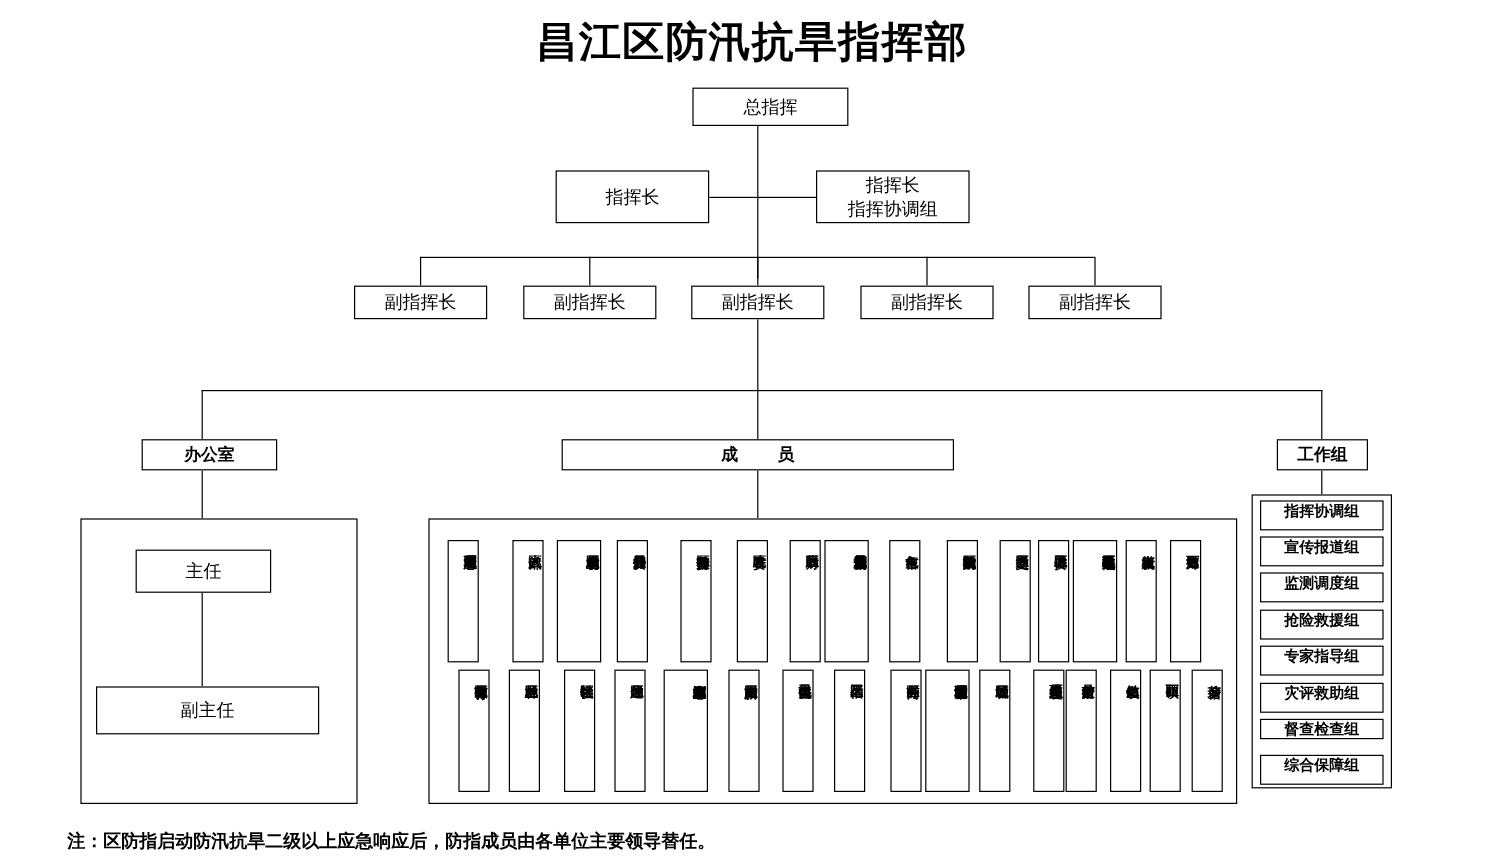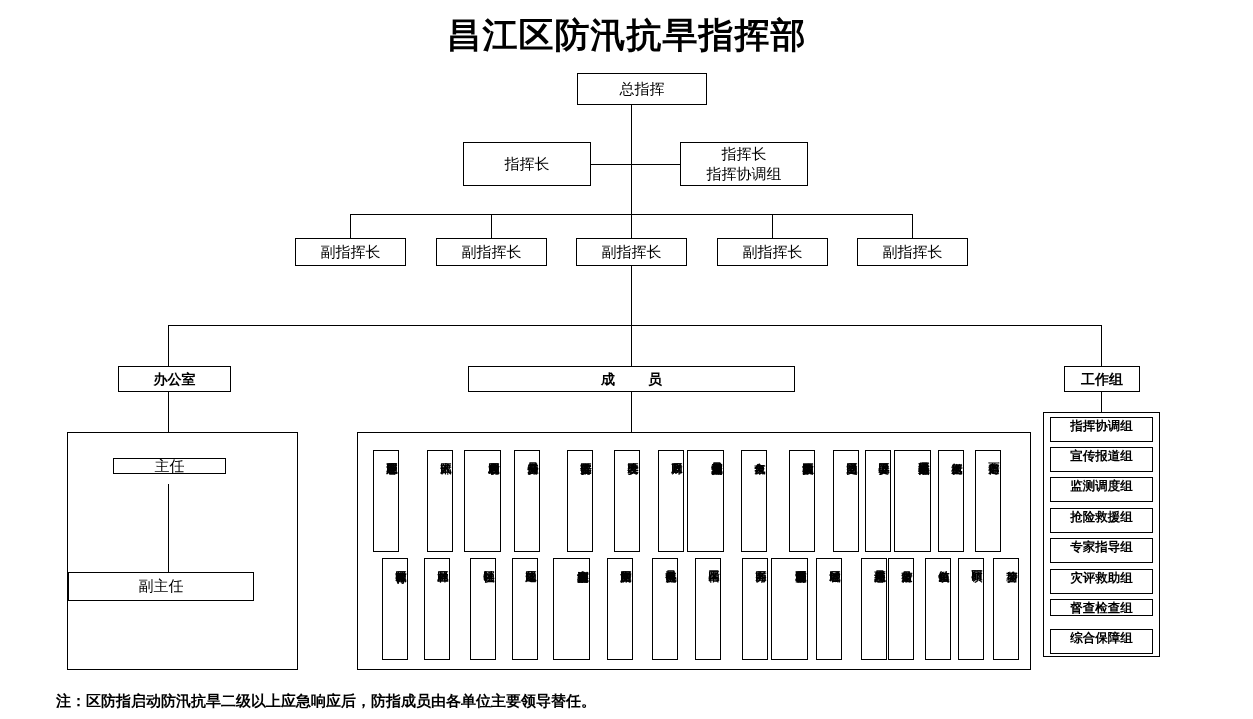--- a/index.html
+++ b/index.html
@@ -173,27 +173,27 @@
   <div class="box hdr-label" style="left:1064px; top:366px; width:76px; height:26px;">
     <span>工作组</span>
   </div>
 
   <div class="line vline" style="left:168px; top:392px; width:1px; height:41px;"></div>
   <div class="line vline" style="left:631px; top:392px; width:1px; height:40px;"></div>
   <div class="line vline" style="left:1101px; top:392px; width:1px; height:20px;"></div>
 
   <div class="panel" style="left:67px; top:432px; width:231px; height:238px;"></div>
 
-  <div class="box lvl-label" style="left:113px; top:458px; width:113px; height:16px; z-index:5;">
+  <div class="box lvl-label" style="left:113px; top:458px; width:113px; height:36px; z-index:5;">
     <span>主任</span>
   </div>
 
   <div class="line vline" style="left:168px; top:484px; width:1px; height:88px; z-index:3;"></div>
 
-  <div class="box lvl-label" style="left:68px; top:572px; width:186px; height:29px; z-index:5;">
+  <div class="box lvl-label" style="left:80px; top:572px; width:186px; height:40px; z-index:5;">
     <span>副主任</span>
   </div>
 
   <div class="panel" style="left:357px; top:432px; width:674px; height:238px;"></div>
 
   <div class="vbox" style="left:373px; top:450px; width:26px; height:102px;">
     <span class="vtext">区应急管理局</span>
   </div>
   <div class="vbox" style="left:427px; top:450px; width:26px; height:102px;">
     <span class="vtext">区人武部</span>

